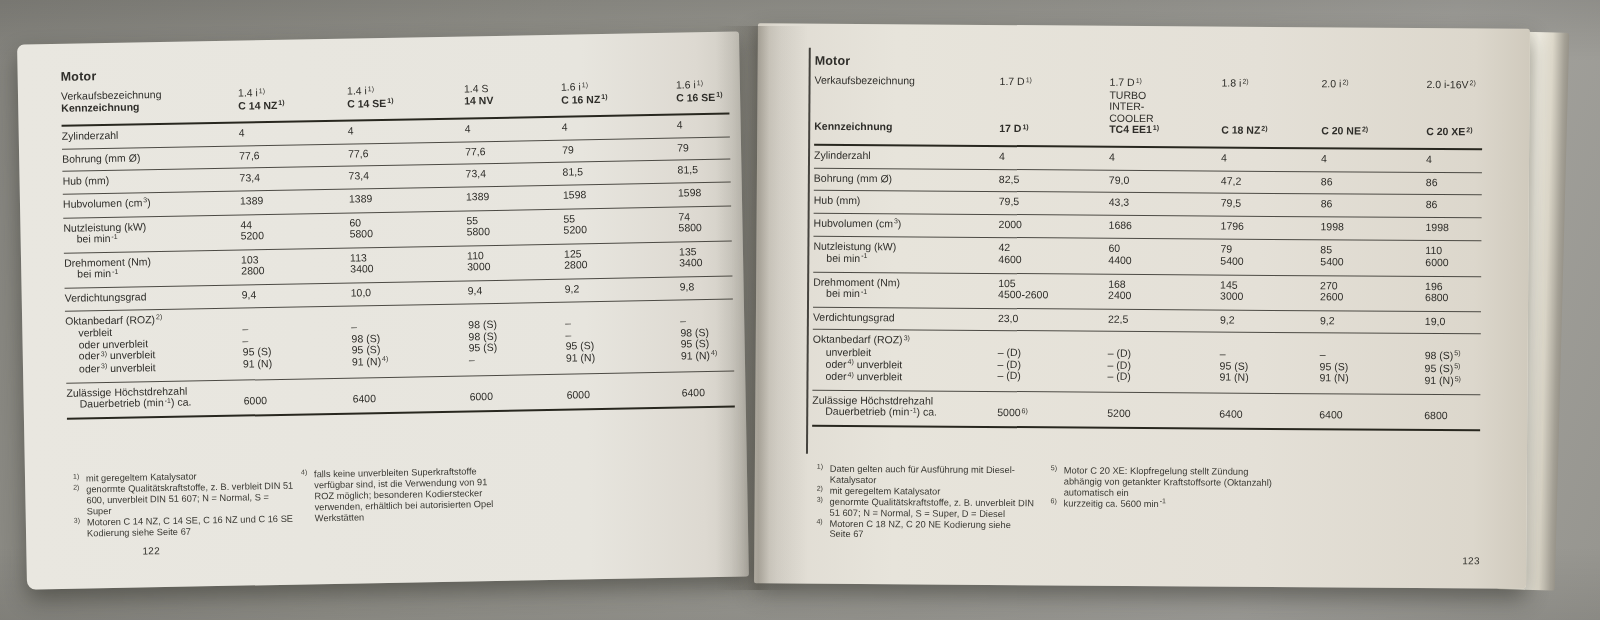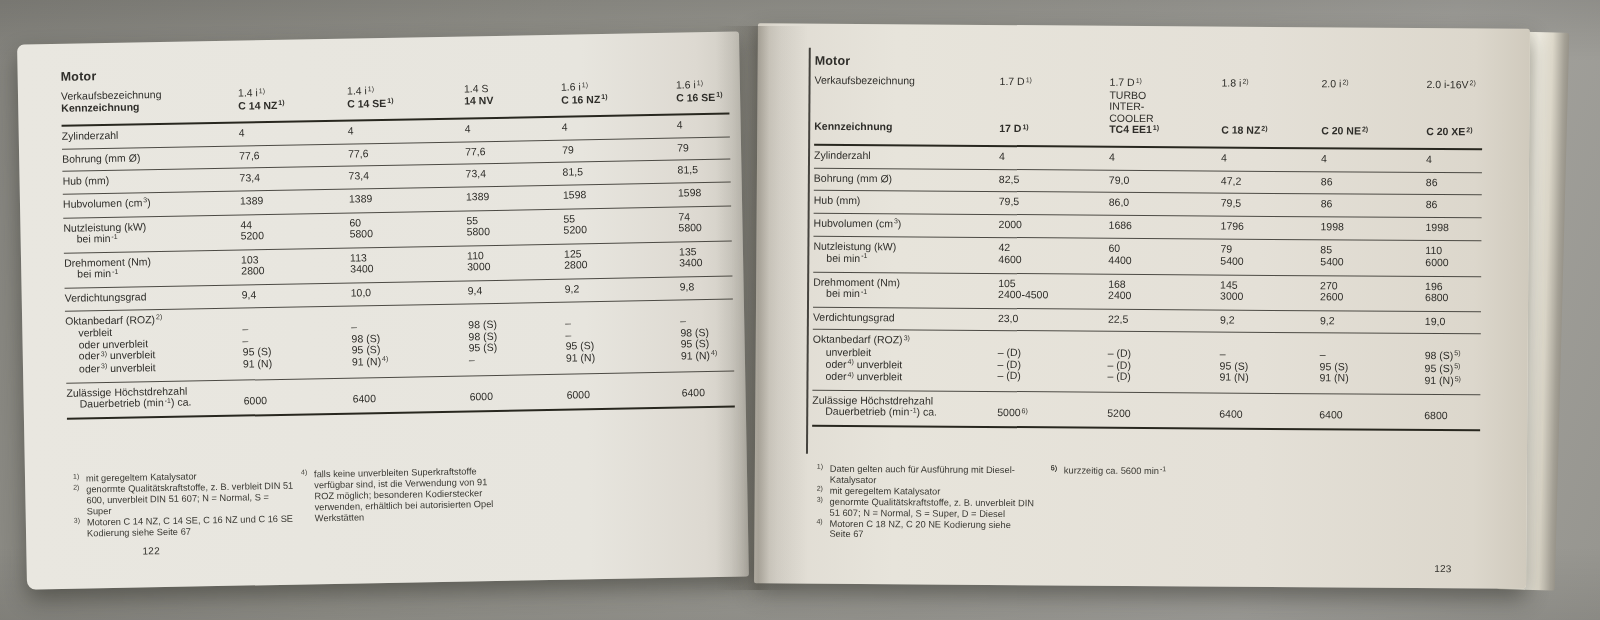--- a/index.html
+++ b/index.html
@@ -56,21 +56,21 @@
   .ln{line-height:11.6px;white-space:nowrap;}
   .ln.ind{padding-left:13px;}
   .ln.b{font-weight:bold;}
   sup{font-size:7px;vertical-align:baseline;position:relative;top:-3.5px;margin-left:1px;}
   .changebar{position:absolute;left:51px;top:24px;width:1.5px;height:406px;background:#45433e;}
   .fncol{position:absolute;font-size:9.3px;line-height:10.9px;color:#3a3933;}
   .fn{position:relative;padding-left:13px;}
   .fnm{position:absolute;left:0;top:-2px;font-size:7px;}
   .pagenum{position:absolute;font-size:10px;color:#34332e;letter-spacing:.3px;}
   .pn-l{left:116px;top:503px;}
-  .pn-r{left:680px;top:527px;margin-top:8px;}
+  .pn-r{left:708px;top:527px;}
 </style>
 </head>
 <body>
 
 <div class="photo">
 
   <div class="fore-edge"></div>
 
   <div class="page page-left">
     <div class="inner inner-l">
@@ -427,21 +427,21 @@
             </div>
           </div>
           <div class="trow grid-r">
             <div class="tcell tlabel">
               <div class="ln">Hub (mm)</div>
             </div>
             <div class="tcell">
               <div class="ln">79,5</div>
             </div>
             <div class="tcell">
-              <div class="ln">86,0</div>
+              <div class="ln">43,3</div>
             </div>
             <div class="tcell">
               <div class="ln">79,5</div>
             </div>
             <div class="tcell">
               <div class="ln">86</div>
             </div>
             <div class="tcell">
               <div class="ln">86</div>
             </div>
@@ -492,21 +492,21 @@
               <div class="ln">6000</div>
             </div>
           </div>
           <div class="trow grid-r">
             <div class="tcell tlabel">
               <div class="ln">Drehmoment (Nm)</div>
               <div class="ln ind">bei min<sup>-1</sup></div>
             </div>
             <div class="tcell">
               <div class="ln">105</div>
-              <div class="ln">2400-4500</div>
+              <div class="ln">4500-2600</div>
             </div>
             <div class="tcell">
               <div class="ln">168</div>
               <div class="ln">2400</div>
             </div>
             <div class="tcell">
               <div class="ln">145</div>
               <div class="ln">3000</div>
             </div>
             <div class="tcell">
@@ -603,21 +603,21 @@
             </div>
           </div>
         </div>
       <div class="fncol" id="right-fn1" style="left:62px;top:440px;width:218px;">
           <div class="fn"><span class="fnm">1)</span><span class="fnt">Daten gelten auch für Ausführung mit Diesel-Katalysator</span></div>
           <div class="fn"><span class="fnm">2)</span><span class="fnt">mit geregeltem Katalysator</span></div>
           <div class="fn"><span class="fnm">3)</span><span class="fnt">genormte Qualitätskraftstoffe, z. B. unverbleit DIN 51 607; N = Normal, S = Super, D = Diesel</span></div>
           <div class="fn"><span class="fnm">4)</span><span class="fnt">Motoren C 18 NZ, C 20 NE Kodierung siehe Seite 67</span></div>
         </div>
       <div class="fncol" id="right-fn2" style="left:296px;top:440px;width:228px;">
-          <div class="fn"><span class="fnm">5)</span></div>
+          <div class="fn"><span class="fnm">5)</span><span class="fnt">Motor C 20 XE: Klopfregelung stellt Zündung abhängig von getankter Kraftstoffsorte (Oktanzahl) automatisch ein</span></div>
           <div class="fn"><span class="fnm">6)</span><span class="fnt">kurzzeitig ca. 5600 min<sup>-1</sup></span></div>
         </div>
       <div class="pagenum pn-r">123</div>
     </div>
   </div>
 
   <div class="spine-shadow"></div>
 </div>
 
 </body></html>

